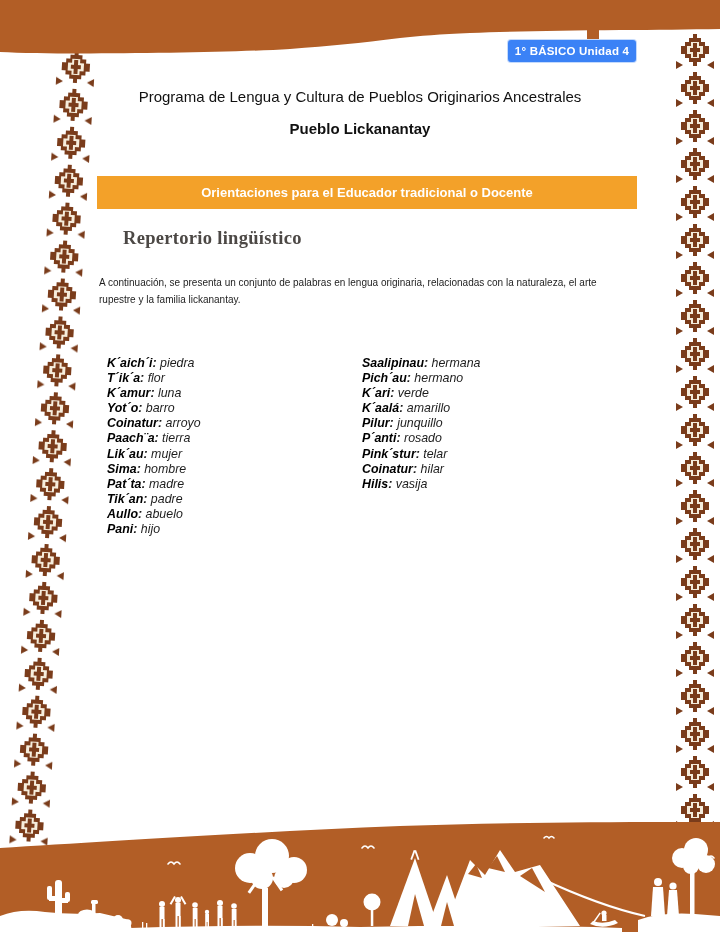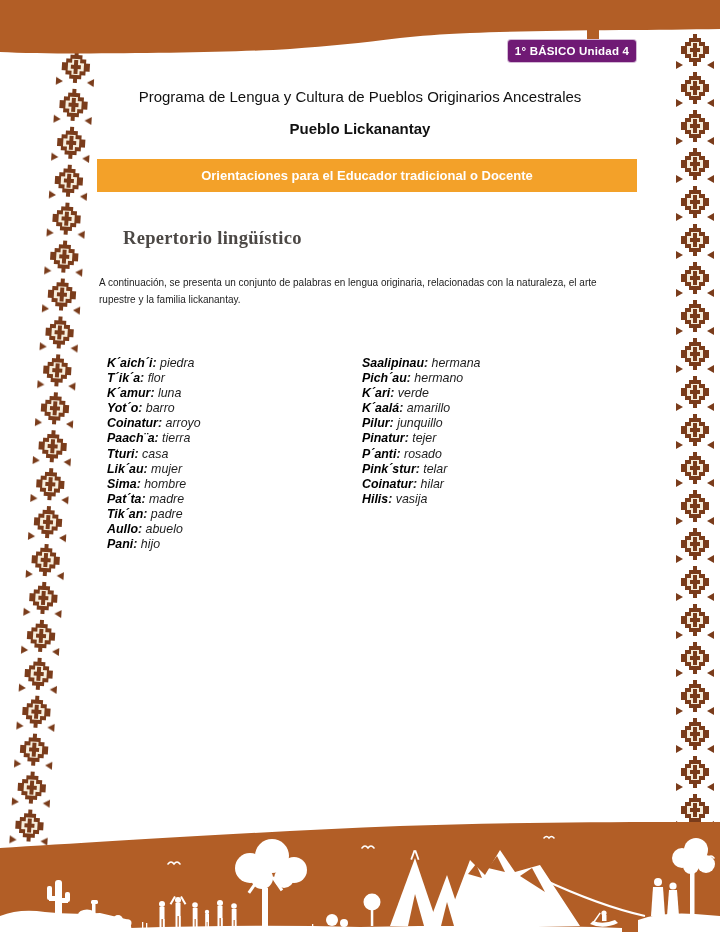--- a/index.html
+++ b/index.html
@@ -5,36 +5,36 @@
   html,body{margin:0;padding:0;}
   body{
     width:720px;height:932px;position:relative;overflow:hidden;
     background:#ffffff;
     font-family:"Liberation Sans", sans-serif;
   }
   
   .top-wave{position:absolute;top:0;left:0;width:720px;height:66px;z-index:2;}
   .badge{
     position:absolute;top:39px;left:507px;width:128px;height:22px;z-index:3;
-    background:#701a75;border:1px solid rgba(255,255,255,.7);border-radius:4px;
+    background:#3b82f6;border:1px solid rgba(255,255,255,.7);border-radius:4px;
     color:#fff;font-size:11.5px;font-weight:600;line-height:22px;text-align:center;
     letter-spacing:.2px;
   }
   .badge-tab{position:absolute;top:26px;left:587px;width:12px;height:16px;background:#B25E26;z-index:2;}
   
   .strip{position:absolute;z-index:1;}
   .strip-left{left:55px;top:48px;transform:rotate(3.5deg);transform-origin:22px 0;}
   .strip-right{left:673px;top:31px;}
   
   .title1{position:absolute;top:88px;left:0;width:720px;text-align:center;
     font-size:15px;font-weight:normal;color:#111;}
   .title2{position:absolute;top:120px;left:0;width:720px;text-align:center;
     font-size:15px;font-weight:bold;color:#111;}
   .banner{
-    position:absolute;top:159px;left:97px;width:540px;height:33px;
+    position:absolute;top:176px;left:97px;width:540px;height:33px;
     background:#F3A129;color:#fff;font-size:13px;font-weight:bold;
     text-align:center;line-height:33px;
   }
   .section-heading{
     position:absolute;top:228px;left:123px;
     font-family:"Liberation Serif", serif;font-size:18.5px;font-weight:bold;
     color:#4C4845;letter-spacing:.3px;
   }
   .intro{
     position:absolute;top:274px;left:99px;width:534px;
@@ -112,21 +112,20 @@
     <div class="vocab-line"><b>T´ik´a</b><span class="sep">: </span><span>flor</span></div>
 
     <div class="vocab-line"><b>K´amur</b><span class="sep">: </span><span>luna</span></div>
 
     <div class="vocab-line"><b>Yot´o</b><span class="sep">: </span><span>barro</span></div>
 
     <div class="vocab-line"><b>Coinatur</b><span class="sep">: </span><span>arroyo</span></div>
 
     <div class="vocab-line"><b>Paach¨a</b><span class="sep">: </span><span>tierra</span></div>
 
-    <div class="vocab-line"><b>Tturi</b><span class="sep">: </span><span>casa</span></div>
 
     <div class="vocab-line"><b>Lik´au</b><span class="sep">: </span><span>mujer</span></div>
 
     <div class="vocab-line"><b>Sima</b><span class="sep">: </span><span>hombre</span></div>
 
     <div class="vocab-line"><b>Pat´ta</b><span class="sep">: </span><span>madre</span></div>
 
     <div class="vocab-line"><b>Tik´an</b><span class="sep">: </span><span>padre</span></div>
 
     <div class="vocab-line"><b>Aullo</b><span class="sep">: </span><span>abuelo</span></div>
@@ -139,21 +138,20 @@
 
     <div class="vocab-line"><b>Pich´au</b><span class="sep">: </span><span>hermano</span></div>
 
     <div class="vocab-line"><b>K´ari</b><span class="sep">: </span><span>verde</span></div>
 
     <div class="vocab-line"><b>K´aalá</b><span class="sep">: </span><span>amarillo</span></div>
 
 
     <div class="vocab-line"><b>Pilur</b><span class="sep">: </span><span>junquillo</span></div>
 
-    <div class="vocab-line"><b>Pinatur</b><span class="sep">: </span><span>tejer</span></div>
 
 
     <div class="vocab-line"><b>P´anti</b><span class="sep">: </span><span>rosado</span></div>
 
     <div class="vocab-line"><b>Pink´stur</b><span class="sep">: </span><span>telar</span></div>
 
     <div class="vocab-line"><b>Coinatur</b><span class="sep">: </span><span>hilar</span></div>
 
     <div class="vocab-line"><b>Hilis</b><span class="sep">: </span><span>vasija</span></div>
   </div>

